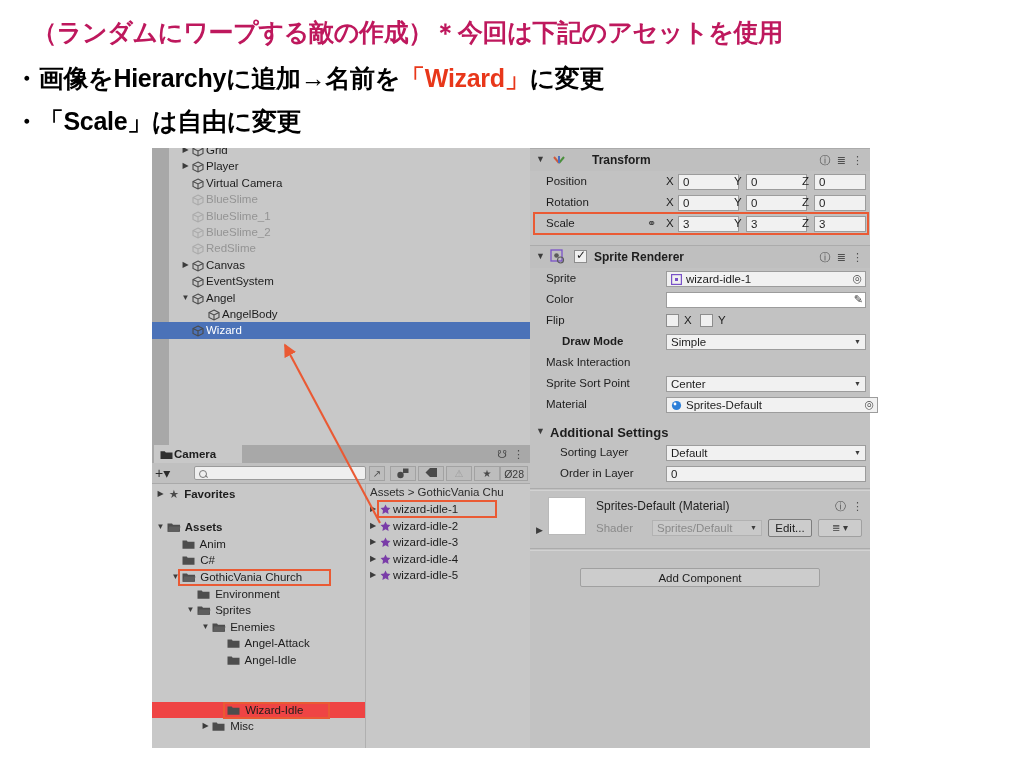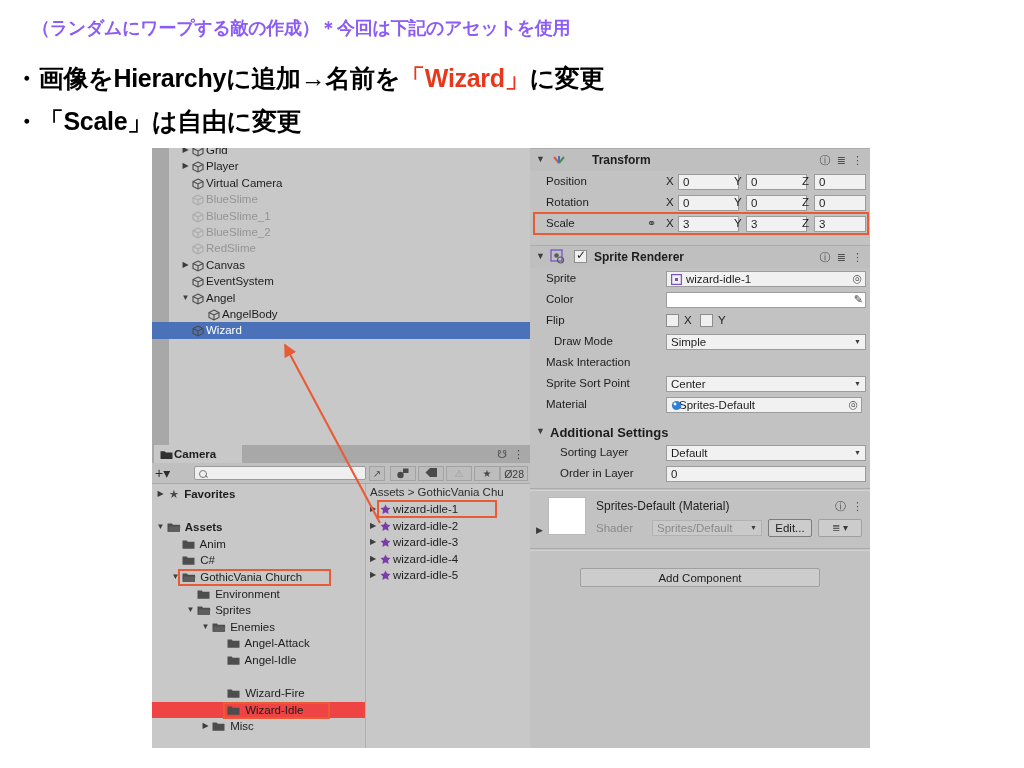--- a/index.html
+++ b/index.html
@@ -5,21 +5,21 @@
   html,body{margin:0;padding:0;}
   body{
     width:1024px;height:768px;background:#ffffff;
     font-family:"Liberation Sans","DejaVu Sans",sans-serif;
     overflow:hidden;position:relative;
   }
 
   
   .slide-head{position:absolute;left:0;top:0;width:1024px;}
   .hl-line{font-weight:bold;white-space:nowrap;}
-  .hl-1{position:absolute;left:32px;top:16px;font-size:18px;color:#8b5cf6;letter-spacing:-0.3px;}
+  .hl-1{position:absolute;left:32px;top:16px;font-size:25px;color:#be185d;letter-spacing:-0.3px;}
   .hl-2{position:absolute;left:14px;top:62px;font-size:25px;color:#000000;letter-spacing:-0.3px;}
   .hl-3{position:absolute;left:14px;top:105px;font-size:25px;color:#000000;letter-spacing:-0.3px;}
   .red-em{color:#e8371a;}
 
   
   #unity{position:absolute;left:152px;top:148px;width:718px;height:600px;
          background:#c2c2c2;font-size:11.5px;color:#1d1d1d;}
 
   
   #left-col{position:absolute;left:0;top:0;width:378px;height:600px;background:#c8c8c8;}
@@ -235,23 +235,20 @@
             <div class="p-row" style="top: 134.8px;"><span style="display:inline-block;width:47px"></span><span class="tw">▼</span><span class="folder"><svg width="14" height="11" viewBox="0 0 14 11">
                   <path d="M0.5 1.5h4.5l1 1.2H13v7H0.5z" fill="#4d4d4d"></path>
                   <path d="M2.2 4.6h11.3l-1.6 5.4H0.8z" fill="#5e5e5e"></path>
                 </svg></span> <span>Enemies</span></div>
             <div class="p-row" style="top: 151.4px;"><span style="display:inline-block;width:62px"></span><span class="tw"></span><span class="folder"><svg width="13" height="11" viewBox="0 0 13 11">
                   <path d="M0.5 1.5h4.2l1 1.2h6.8v7H0.5z" fill="#4d4d4d"></path>
                 </svg></span> <span>Angel-Attack</span></div>
             <div class="p-row" style="top: 168px;"><span style="display:inline-block;width:62px"></span><span class="tw"></span><span class="folder"><svg width="13" height="11" viewBox="0 0 13 11">
                   <path d="M0.5 1.5h4.2l1 1.2h6.8v7H0.5z" fill="#4d4d4d"></path>
                 </svg></span> <span>Angel-Idle</span></div>
-            <div class="p-row" style="top: 201.2px;"><span style="display:inline-block;width:62px"></span><span class="tw"></span><span class="folder"><svg width="13" height="11" viewBox="0 0 13 11">
-                  <path d="M0.5 1.5h4.2l1 1.2h6.8v7H0.5z" fill="#4d4d4d"></path>
-                </svg></span> <span>Wizard-Fire</span></div>
             <div class="p-row sel" style="top: 217.8px;"><span style="display:inline-block;width:62px"></span><span class="tw"></span><span class="folder"><svg width="13" height="11" viewBox="0 0 13 11">
                   <path d="M0.5 1.5h4.2l1 1.2h6.8v7H0.5z" fill="#4d4d4d"></path>
                 </svg></span> <span>Wizard-Idle</span></div>
             <div class="redbox" style="left: 71px; top: 217.8px; width: 106.6px; height: 17px;"></div>
             <div class="p-row" style="top: 234.4px;"><span style="display:inline-block;width:47px"></span><span class="tw">▶</span><span class="folder"><svg width="13" height="11" viewBox="0 0 13 11">
                   <path d="M0.5 1.5h4.2l1 1.2h6.8v7H0.5z" fill="#4d4d4d"></path>
                 </svg></span> <span>Misc</span></div>
           </div>
         <div id="proj-list">
           <div id="breadcrumb">Assets &gt; GothicVania Chu</div>
@@ -352,33 +349,33 @@
           </div>
         </div>
         <div class="f-row" style="top: 42px;">
           <span class="f-label" style="left:16px;">Flip</span>
           <span class="chk" style="left:136px;top:4px;"></span>
           <span class="axis" style="left:154px;">X</span>
           <span class="chk" style="left:170px;top:4px;"></span>
           <span class="axis" style="left:188px;">Y</span>
         </div>
         <div class="f-row" style="top: 63px;">
-          <span class="f-label" style="left:24px;">Draw Mode</span>
+          <span class="f-label" style="left:32px;font-weight:bold;">Draw Mode</span>
           <div class="f-input dd" style="left:136px;width:200px;position:absolute;"><span>Simple</span></div>
         </div>
         <div class="f-row" style="top: 84px;">
           <span class="f-label" style="left:16px;">Mask Interaction</span>
         </div>
         <div class="f-row" style="top: 105px;">
           <span class="f-label" style="left:16px;">Sprite Sort Point</span>
           <div class="f-input dd" style="left:136px;width:200px;position:absolute;"><span>Center</span></div>
         </div>
         <div class="f-row" style="top: 126px;">
           <span class="f-label" style="left:16px;">Material</span>
-          <div class="f-input" style="left:136px;width:196px;padding-left:12px;position:absolute;"><span style="position:absolute;left:4px;top:2px;"><svg width="11" height="11" viewBox="0 0 11 11">
+          <div class="f-input" style="left:136px;width:212px;padding-left:19px;position:absolute;"><span style="position:absolute;left:4px;top:2px;"><svg width="11" height="11" viewBox="0 0 11 11">
                 <circle cx="5.5" cy="5.5" r="4.6" fill="#2d7fd8"></circle>
                 <circle cx="4" cy="4" r="1.4" fill="#ffffff"></circle>
               </svg></span><span>Sprites-Default</span><span style="position:absolute;right:3px;top:-1px;font-size:11px;color:#4a4a4a;">◎</span></div>
         </div>
       </div>
 
     <div class="insp-body" id="addl-body" style="top:276px;height:62px;">
       <div style="position:absolute;left:6px;top:2px;font-size:9px;color:#3c3c3c;">▼</div>
       <div style="position:absolute;left:20px;top:0;height:18px;line-height:18px;font-weight:bold;font-size:13px;">Additional Settings</div>
       <div id="addl-rows">

